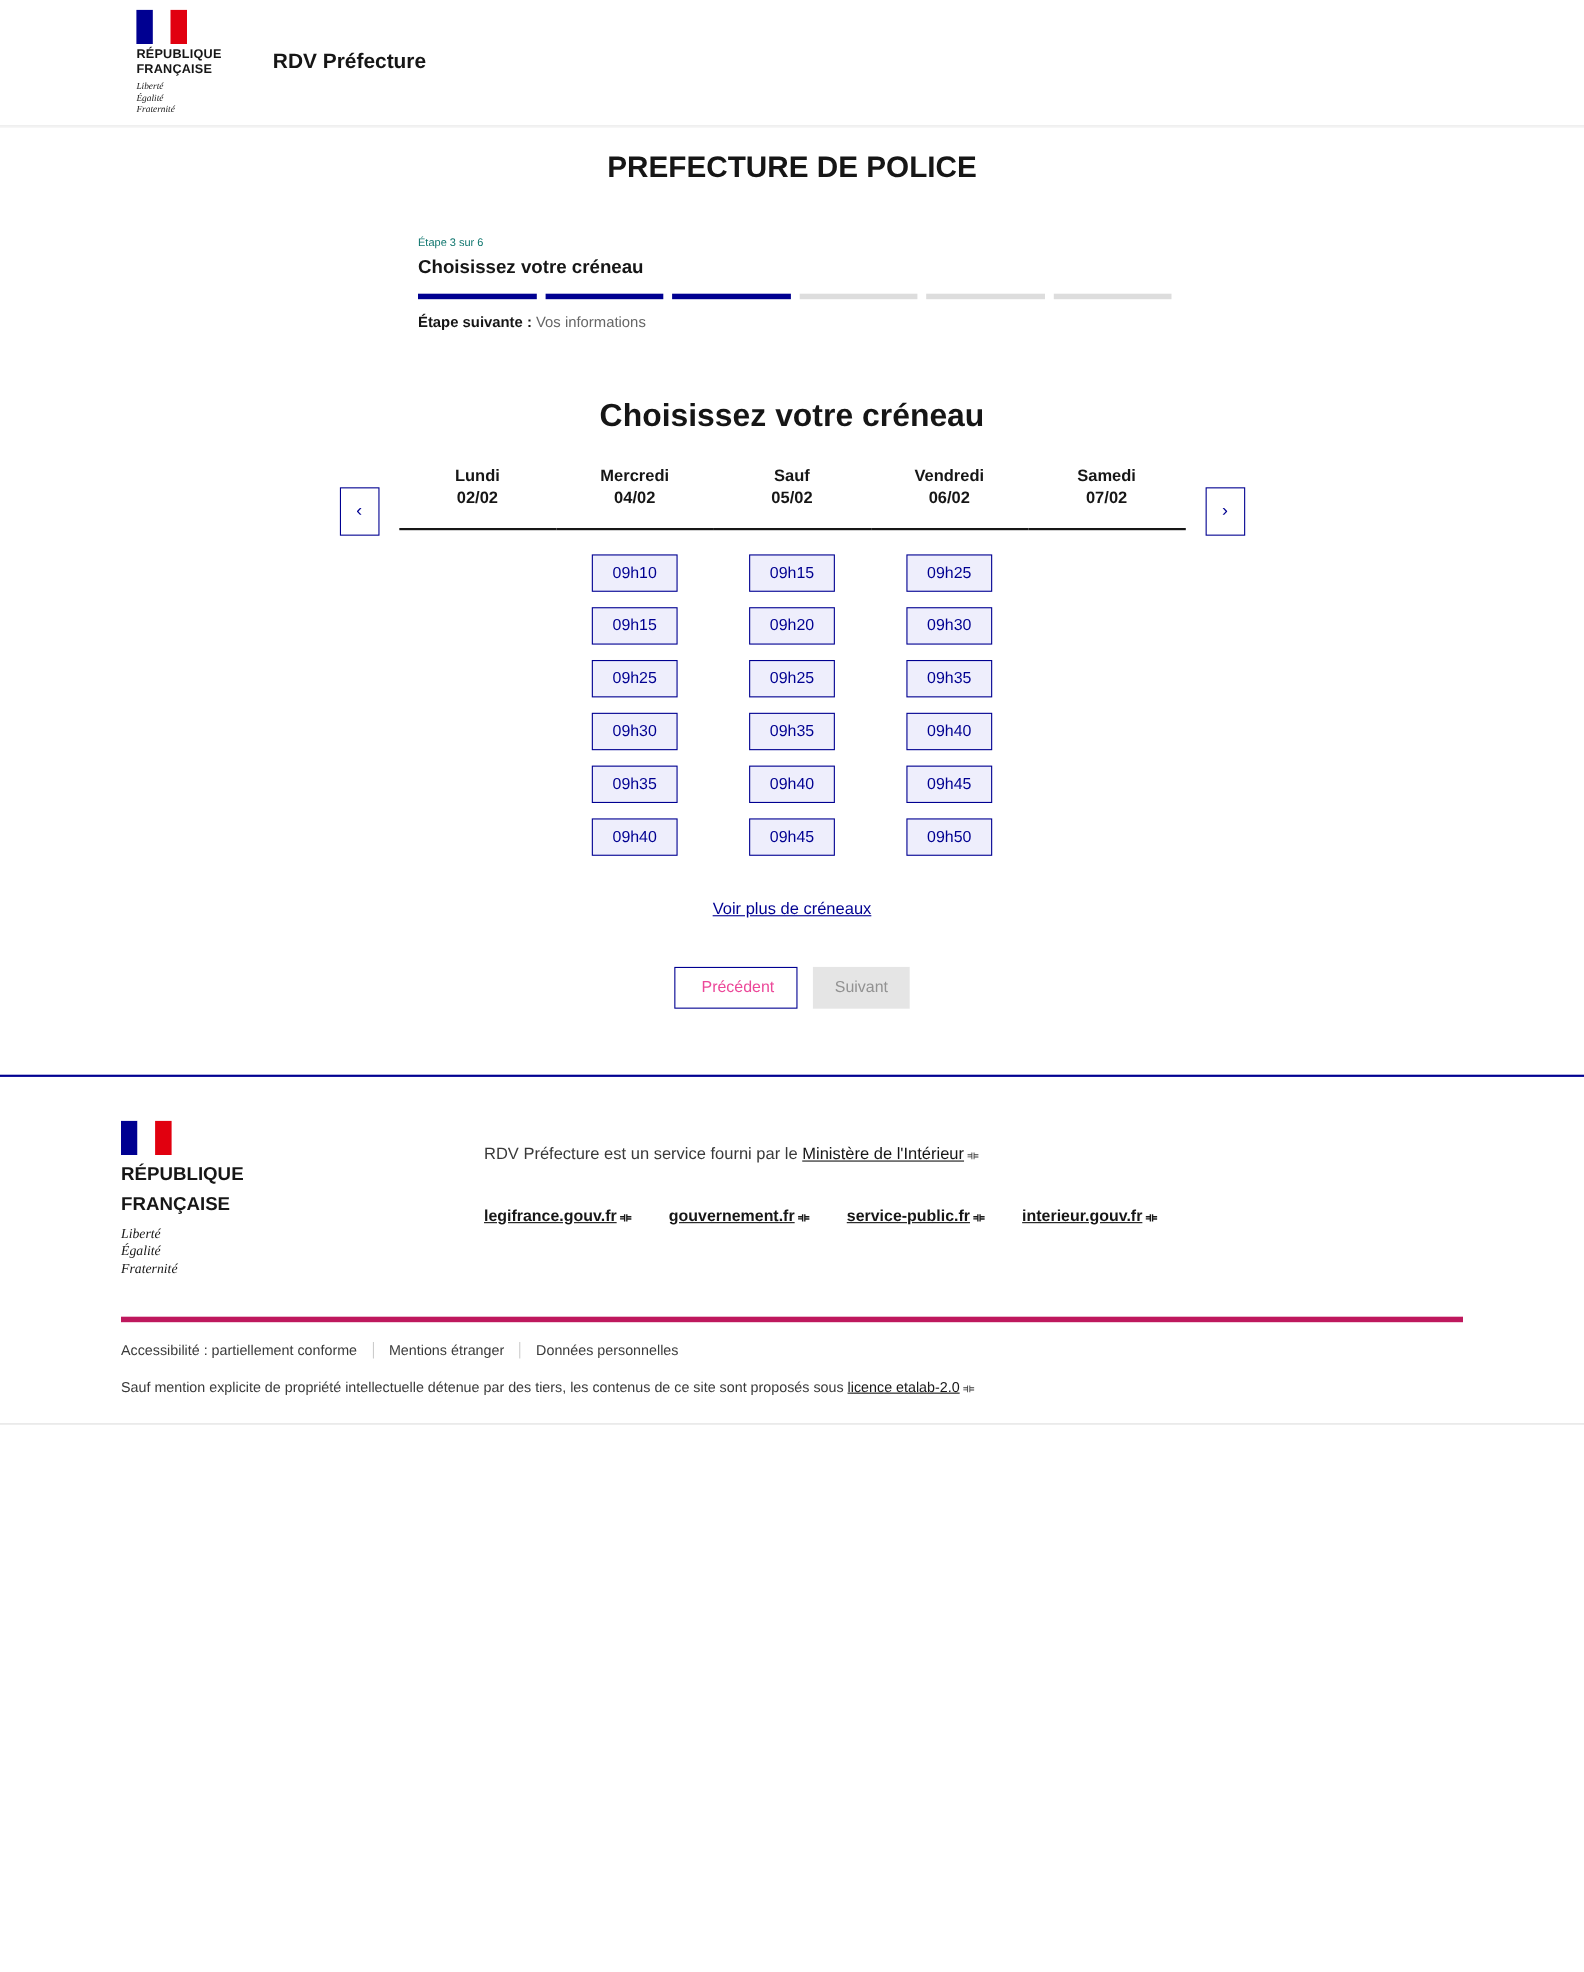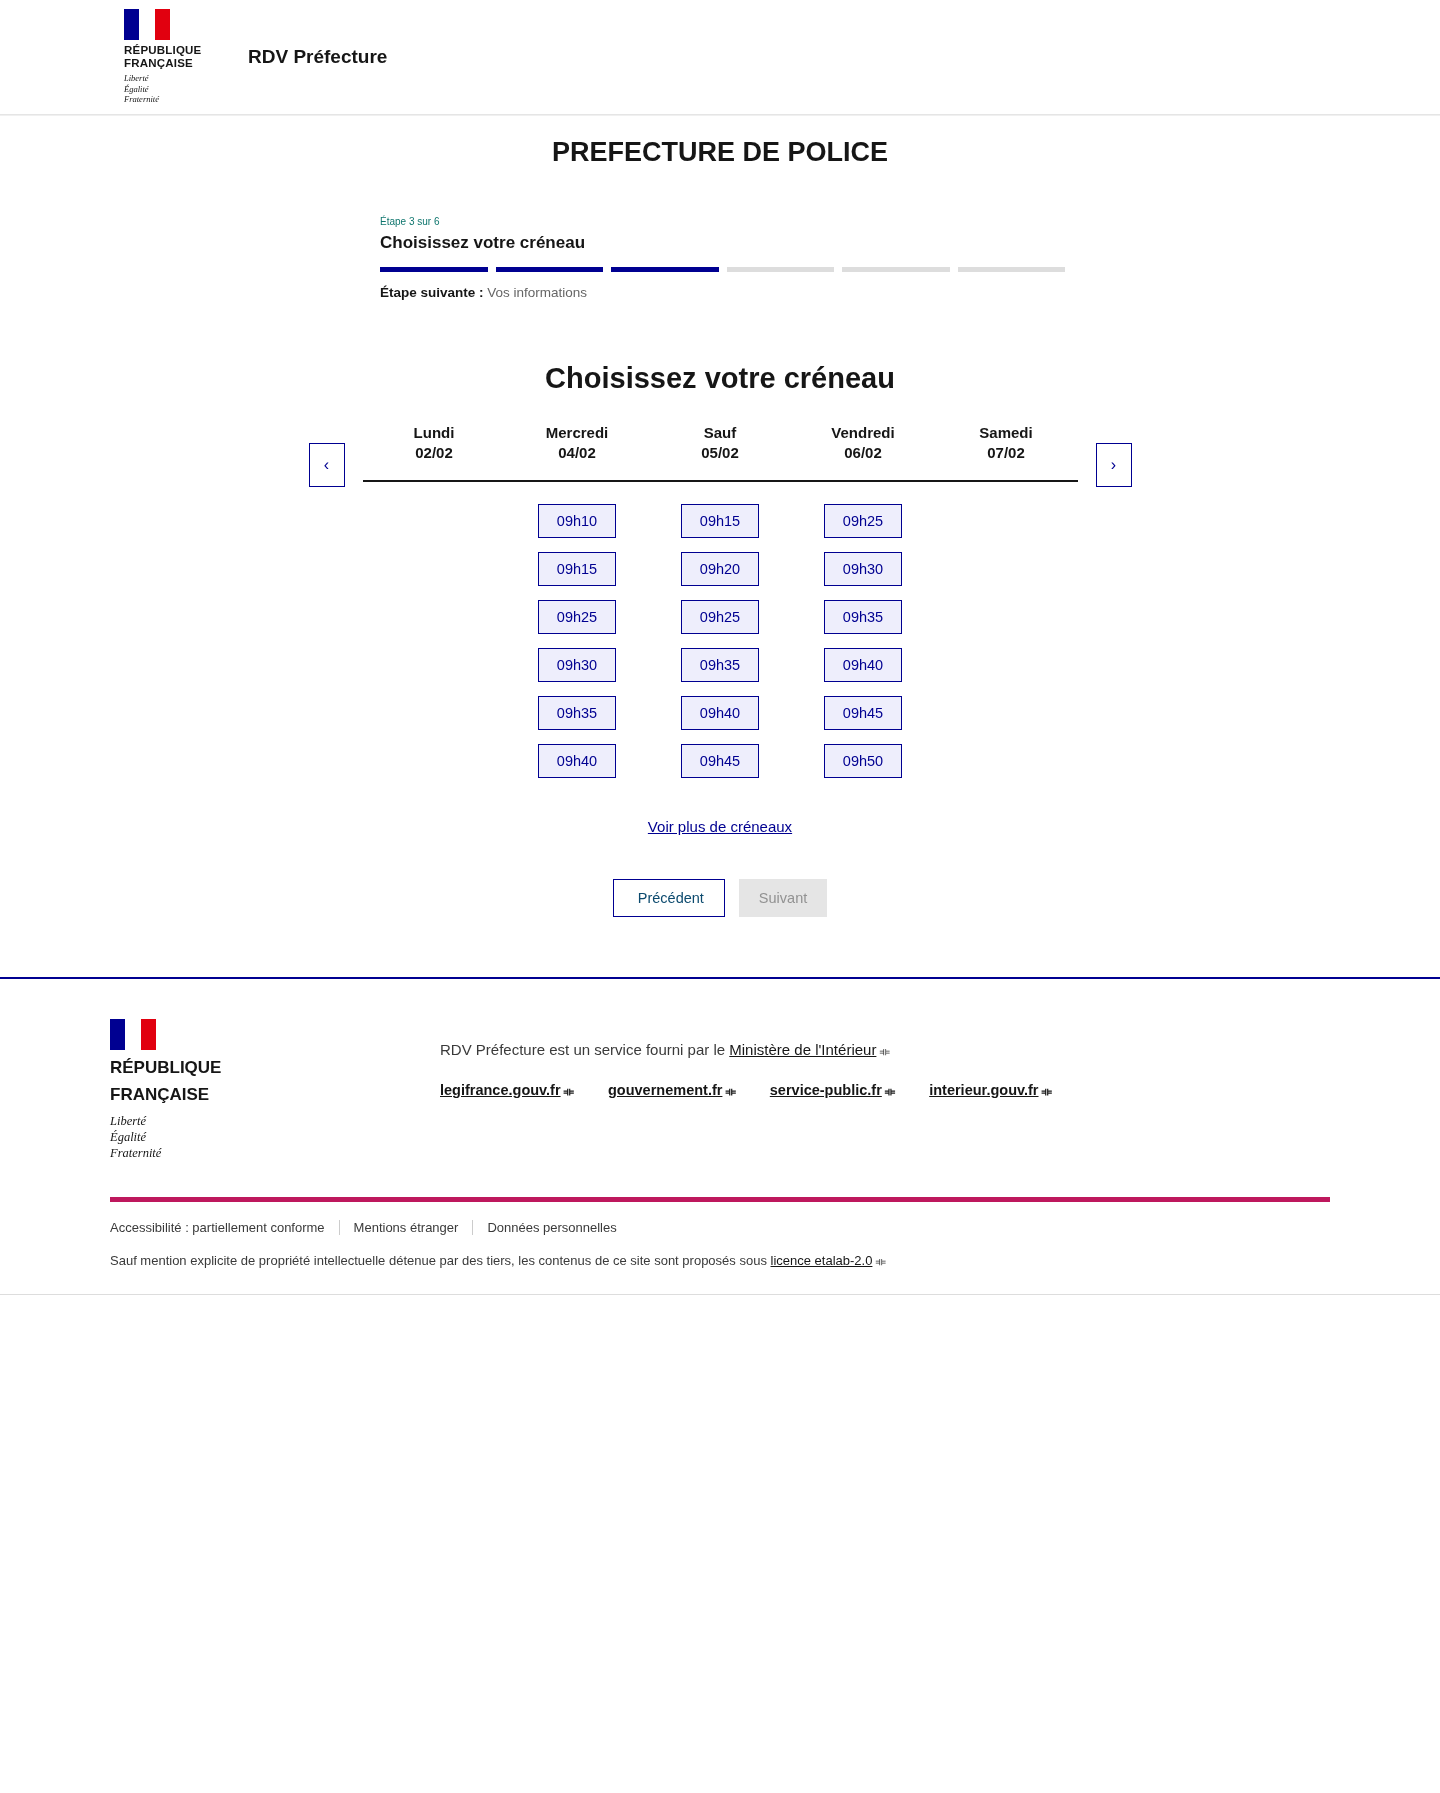--- a/index.html
+++ b/index.html
@@ -200,21 +200,21 @@
     margin-top: 44px;
   }
   .btn {
     font-size: 14.5px;
     padding: 10px 20px;
     cursor: pointer;
   }
   .btn-secondary {
     background: #ffffff;
     border: 1px solid #000091;
-    color: #0c4a6e;
+    color: #ec4899;
     padding-left: 24px;
   }
   .btn-disabled {
     background: #e5e5e5;
     border: none;
     color: #929292;
     cursor: not-allowed;
   }
 
   
@@ -241,21 +241,21 @@
     line-height: 1.3;
     margin-top: 8px;
   }
   .footer-text {
     flex: 1;
     padding-top: 22px;
   }
   .footer-desc {
     font-size: 15px;
     color: #3a3a3a;
-    margin-bottom: 24px;
+    margin-bottom: 40px;
   }
   .footer-links {
     display: flex;
     gap: 34px;
     font-size: 14.5px;
     font-weight: 700;
   }
   .footer-links a, .footer-desc a {
     color: #161616;
     text-decoration: underline;

